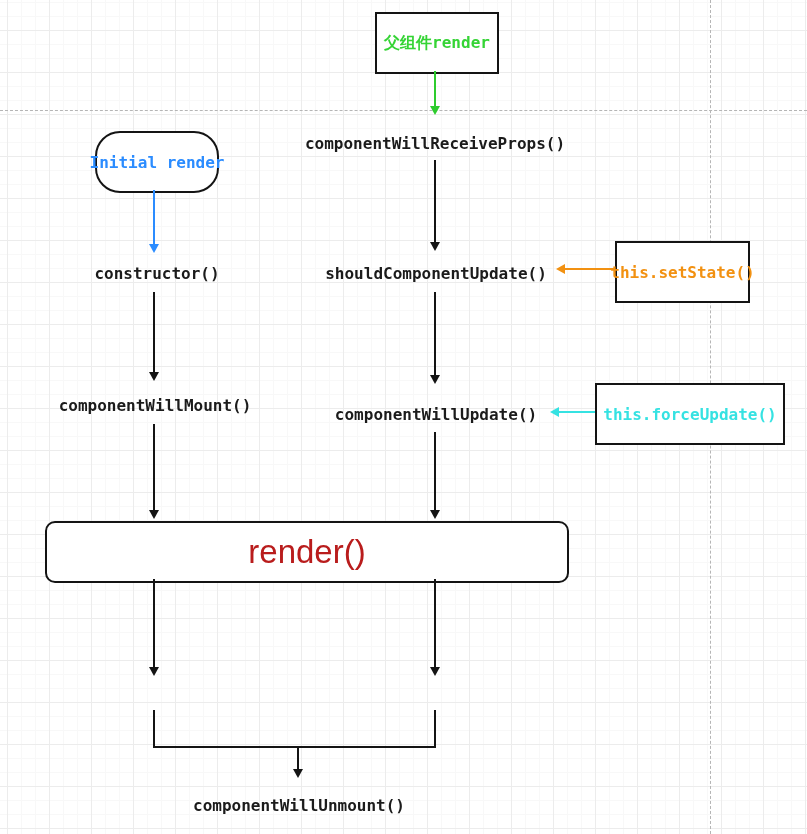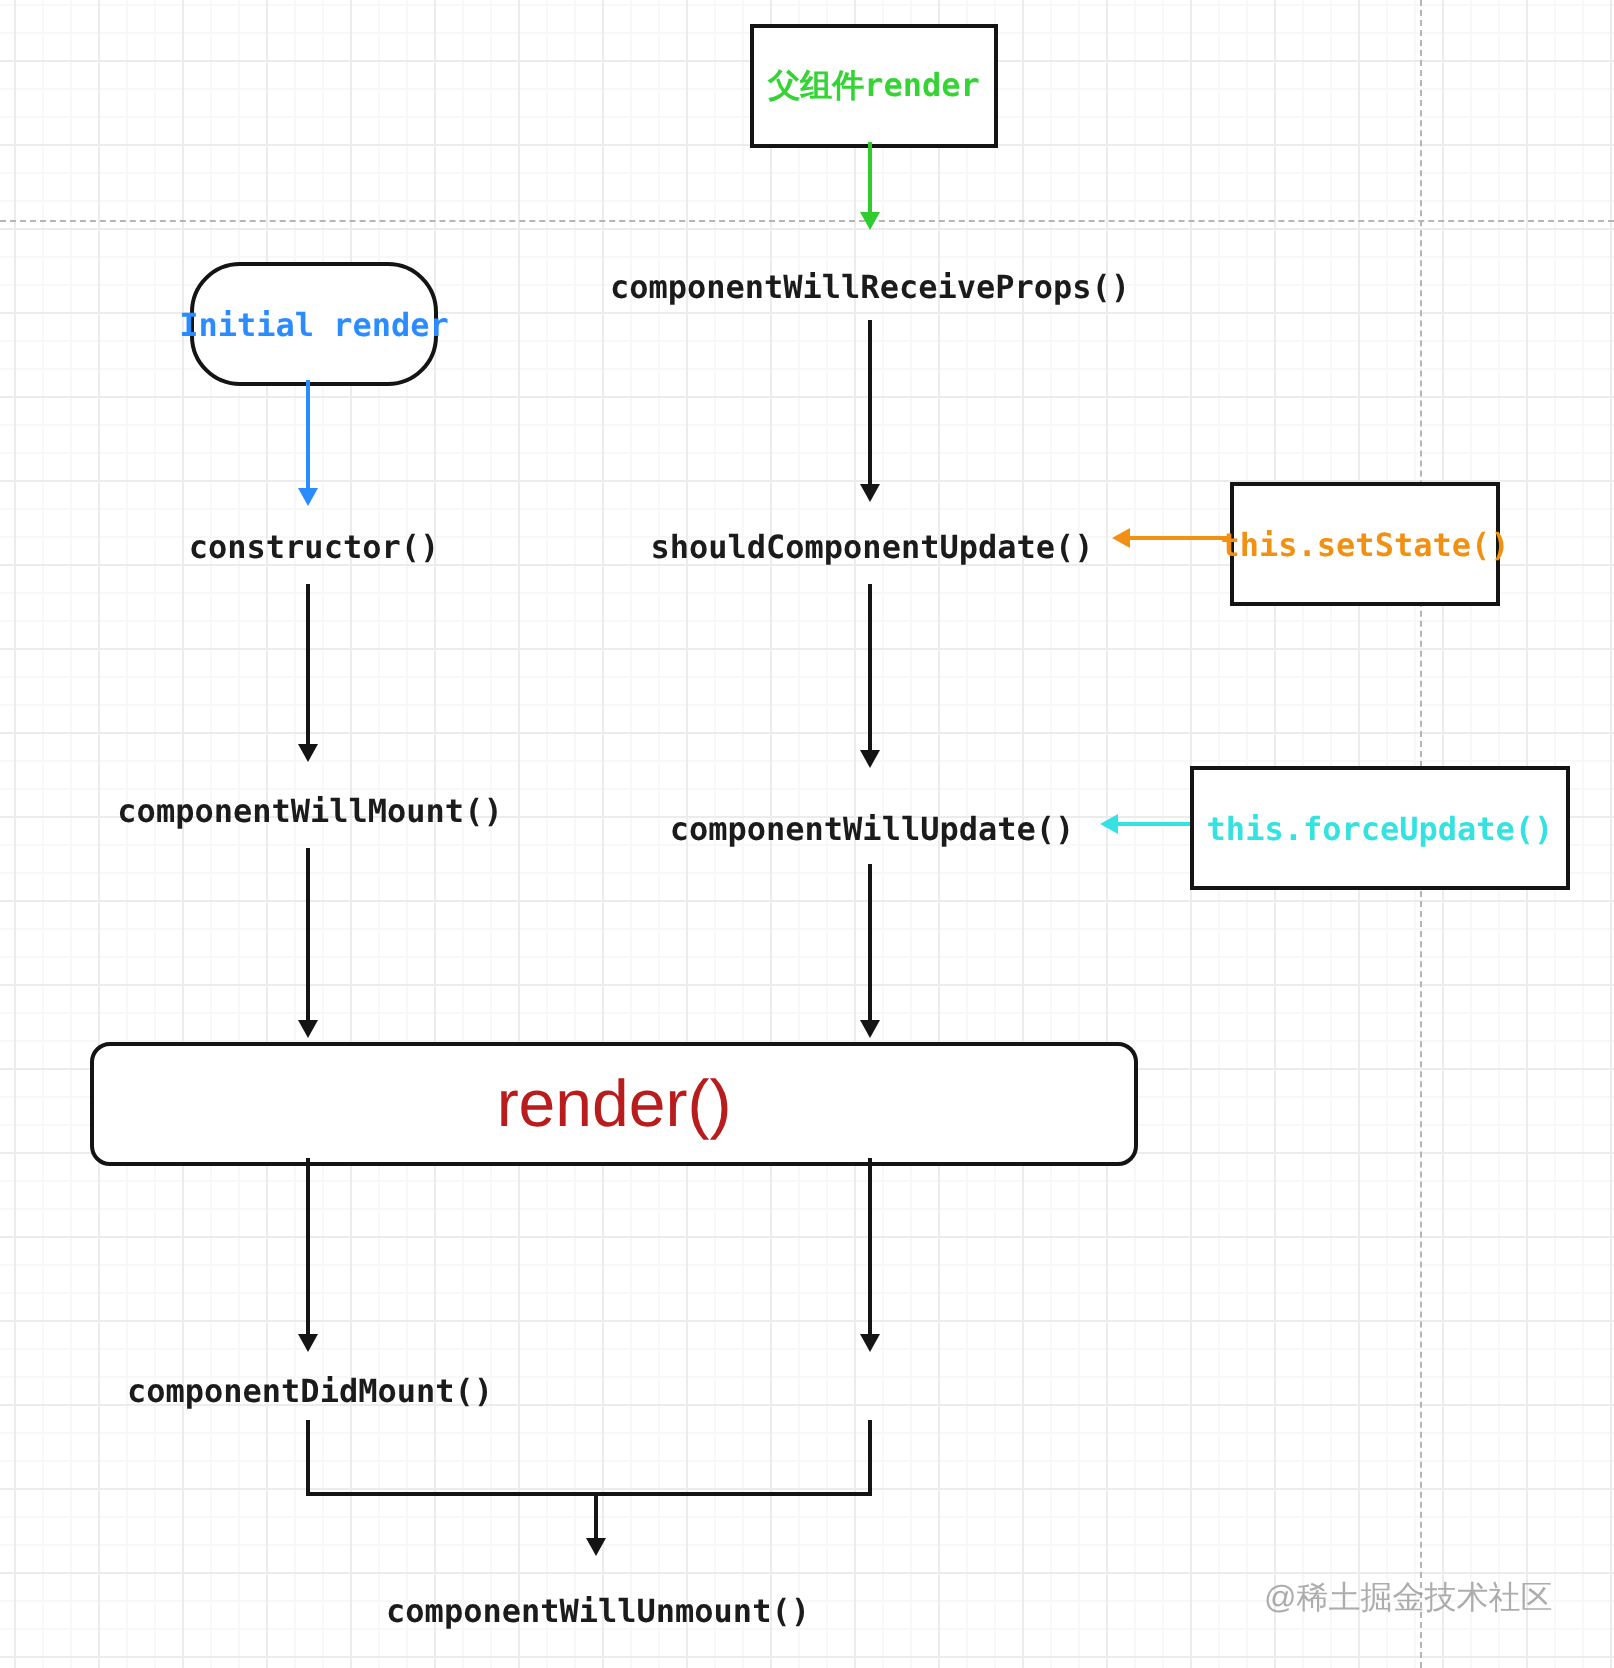--- a/index.html
+++ b/index.html
@@ -106,36 +106,34 @@
   </div>
   <div class="nodebox" id="render-box">
     <span>render()</span>
   </div>
 
   <div class="label" style="left:435px;top:134px;">componentWillReceiveProps()</div>
   <div class="label" style="left:436px;top:264px;">shouldComponentUpdate()</div>
   <div class="label" style="left:157px;top:264px;">constructor()</div>
   <div class="label" style="left:155px;top:396px;">componentWillMount()</div>
   <div class="label" style="left:436px;top:405px;">componentWillUpdate()</div>
-  <div class="label" style="left:155px;top:686px;">componentDidMount()</div>
   <div class="label" style="left:299px;top:796px;">componentWillUnmount()</div>
 
   <div class="av c-green" style="left:434px;top:71px;height:35px;"></div>
   <div class="av c-black" style="left:434px;top:160px;height:82px;"></div>
   <div class="av c-black" style="left:434px;top:292px;height:83px;"></div>
   <div class="av c-black" style="left:434px;top:432px;height:78px;"></div>
   <div class="av c-blue" style="left:153px;top:190px;height:54px;"></div>
   <div class="av c-black" style="left:153px;top:292px;height:80px;"></div>
   <div class="av c-black" style="left:153px;top:424px;height:86px;"></div>
   <div class="av c-black" style="left:153px;top:579px;height:88px;"></div>
   <div class="av c-black" style="left:434px;top:579px;height:88px;"></div>
   <div class="av c-black" style="left:297px;top:747px;height:22px;"></div>
 
   <div class="ah c-orange" style="left:565px;top:268px;width:50px;"></div>
   <div class="ah c-cyan" style="left:559px;top:411px;width:36px;"></div>
 
   <div class="line" style="left:153px;top:710px;width:2px;height:37px;"></div>
   <div class="line" style="left:434px;top:710px;width:2px;height:37px;"></div>
   <div class="line" style="left:153px;top:746px;width:283px;height:2px;"></div>
 
-  <div class="wm" id="wm1">@稀土掘金技术社区</div>
 
 </div>
 
 </body></html>

